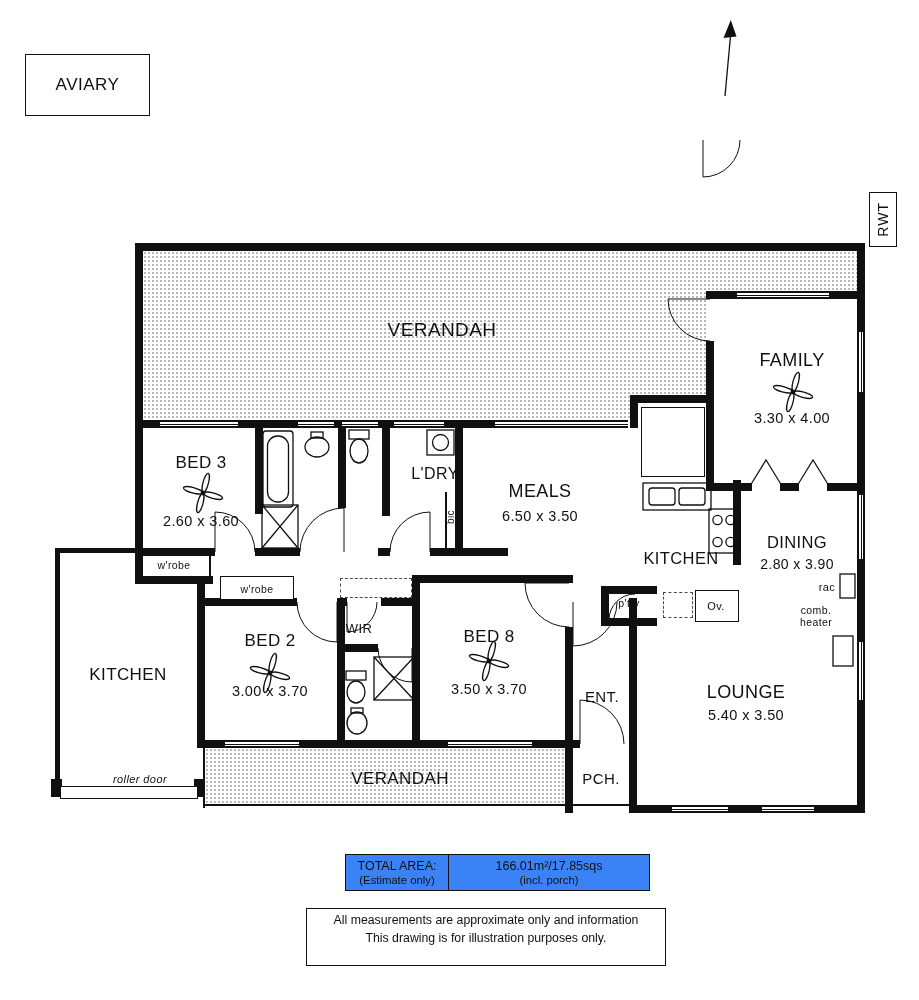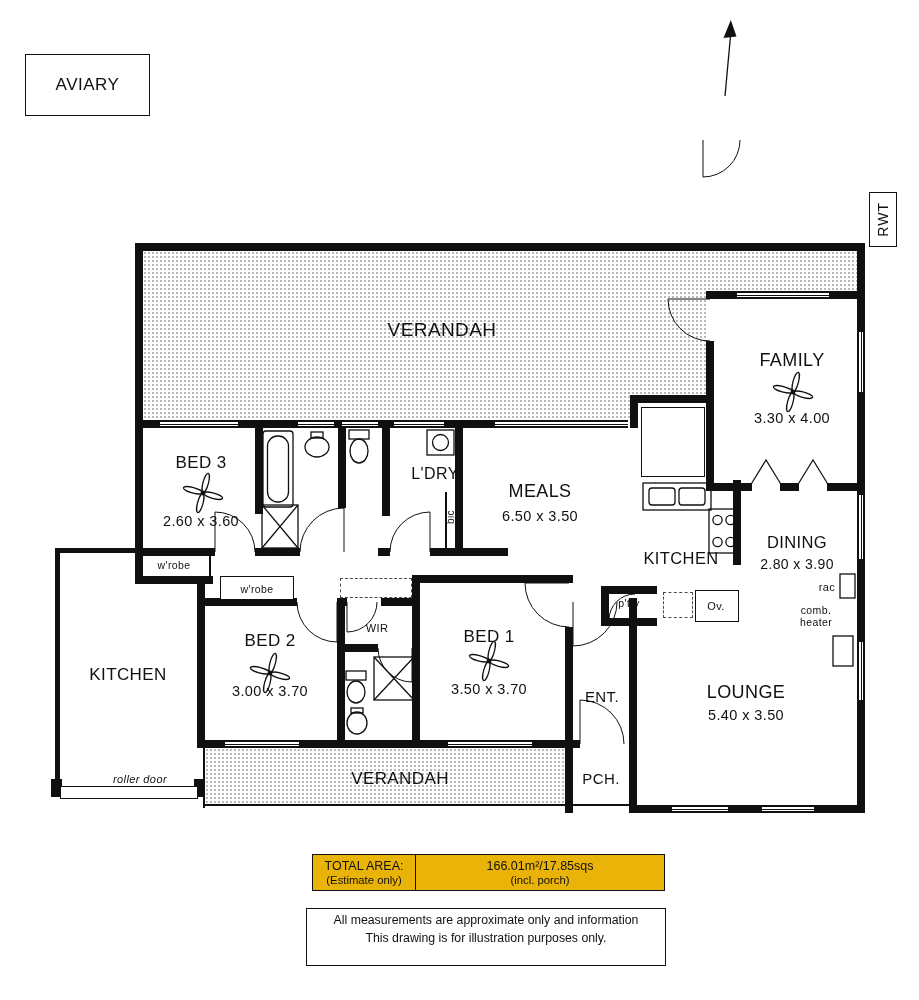--- a/index.html
+++ b/index.html
@@ -16,21 +16,21 @@
   .winv::after{content:"";position:absolute;top:0;bottom:0;left:50%;width:1px;background:#101010}
   .lbl{position:absolute;transform:translate(-50%,-50%);white-space:nowrap;letter-spacing:.4px}
   .lbl.rot{transform:translate(-50%,-50%) rotate(-90deg)}
   .lbl.it{font-style:italic}
   .obox{position:absolute;border:1.7px solid #101010;display:flex;align-items:center;justify-content:center;background:#fff}
   .obox .olabel{font-size:17px;letter-spacing:.5px}
   #rwt .olabel{writing-mode:vertical-rl;transform:rotate(180deg);font-size:14px;letter-spacing:1px}
   .tbox{position:absolute;border:1.4px solid #101010;background:#fff}
   .dash{position:absolute;border:1.2px dashed #4a4a4a;background:#fff}
   svg#overlay{position:absolute;left:0;top:0;pointer-events:none}
-  #area-box{position:absolute;left:312px;top:854px;width:353px;height:37px;border:1.7px solid #101010;display:flex;background:#eab308}
+  #area-box{position:absolute;left:345px;top:854px;width:305px;height:37px;border:1.7px solid #101010;display:flex;background:#3b82f6}
   #area-box .cell{display:flex;flex-direction:column;justify-content:center;align-items:center;line-height:14px}
   #area-box .c1{width:103px;border-right:1.4px solid #101010}
   #area-box .c2{flex:1}
   #area-box .big{font-size:12.5px}
   #area-box .small{font-size:11.3px}
   #disclaimer{position:absolute;left:306px;top:908px;width:360px;height:58px;border:1.7px solid #101010;text-align:center;font-size:12.3px;line-height:17.5px;padding-top:3px;background:#fff}
 </style>
 </head>
 <body>
 
@@ -214,22 +214,22 @@
   <div class="lbl" style="left:201px;top:463px;font-size:17px">BED 3</div>
   <div class="lbl" style="left:201px;top:521px;font-size:14.5px">2.60 x 3.60</div>
   <div class="lbl" style="left:435px;top:474px;font-size:16px">L'DRY</div>
   <div class="lbl" style="left:540px;top:491px;font-size:18px">MEALS</div>
   <div class="lbl" style="left:540px;top:516px;font-size:14.5px">6.50 x 3.50</div>
   <div class="lbl" style="left:681px;top:558px;font-size:16.5px">KITCHEN</div>
   <div class="lbl" style="left:797px;top:542px;font-size:16.5px">DINING</div>
   <div class="lbl" style="left:797px;top:564px;font-size:14px">2.80 x 3.90</div>
   <div class="lbl" style="left:270px;top:641px;font-size:17px">BED 2</div>
   <div class="lbl" style="left:270px;top:691px;font-size:14.5px">3.00 x 3.70</div>
-  <div class="lbl" style="left:377px;top:628px;font-size:11px">WIR</div>
-  <div class="lbl" style="left:489px;top:637px;font-size:17px">BED 1</div>
+  <div class="lbl" style="left:359px;top:628px;font-size:13px">WIR</div>
+  <div class="lbl" style="left:489px;top:637px;font-size:17px">BED 8</div>
   <div class="lbl" style="left:489px;top:689px;font-size:14.5px">3.50 x 3.70</div>
   <div class="lbl" style="left:602px;top:696px;font-size:15px">ENT.</div>
   <div class="lbl" style="left:746px;top:692px;font-size:18px">LOUNGE</div>
   <div class="lbl" style="left:746px;top:715px;font-size:14.5px">5.40 x 3.50</div>
   <div class="lbl" style="left:128px;top:675px;font-size:17px">KITCHEN</div>
   <div class="lbl" style="left:400px;top:779px;font-size:17px">VERANDAH</div>
   <div class="lbl" style="left:601px;top:778px;font-size:15px">PCH.</div>
 
   <div class="lbl" style="left:174px;top:565px;font-size:10.5px">w'robe</div>
   <div class="lbl" style="left:257px;top:589px;font-size:10.5px">w'robe</div>

